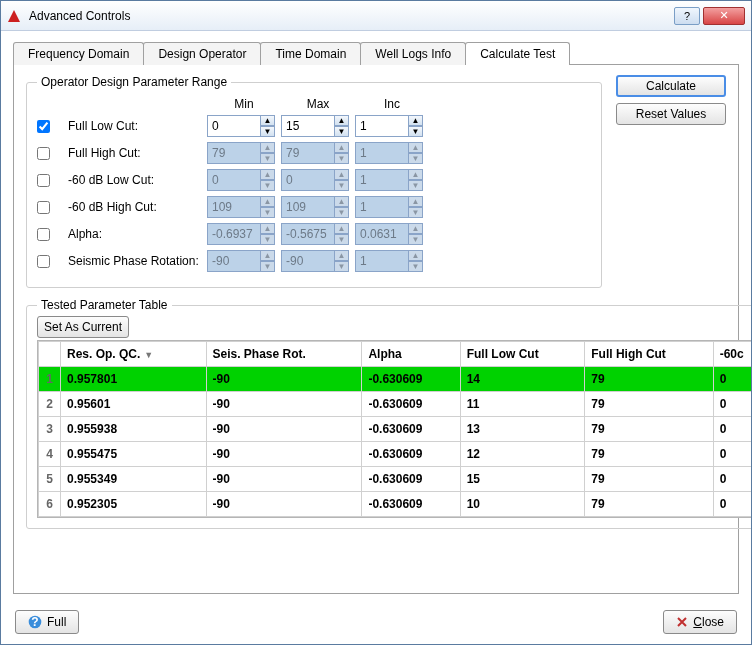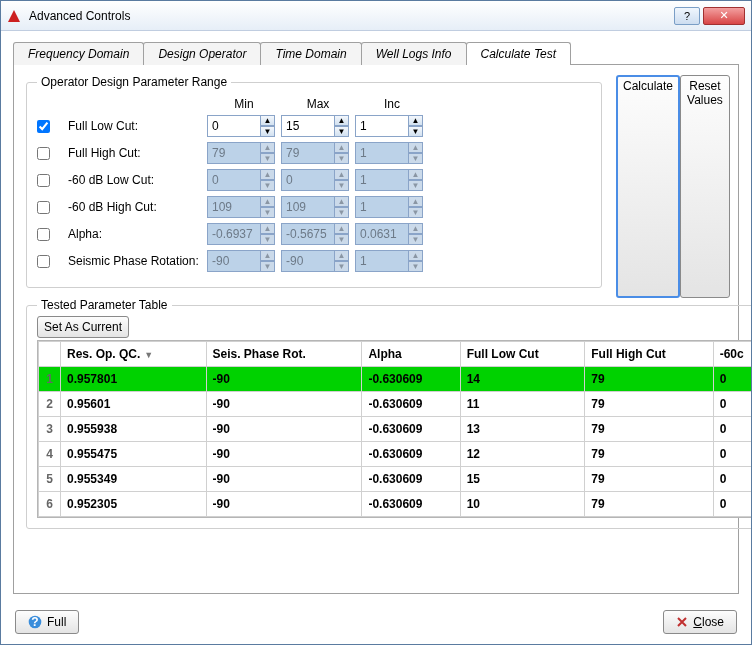--- a/index.html
+++ b/index.html
@@ -3,29 +3,29 @@
 <meta charset="utf-8">
 <style>
 * { box-sizing: border-box; margin: 0; padding: 0; font-family: "Segoe UI", Tahoma, sans-serif; font-size: 12px; }
 body { background: #fff; width: 752px; height: 645px; overflow: hidden; border: 1px solid #5a7ba0; }
 .titlebar { height: 30px; background: linear-gradient(#fff, #e6eef7); display: flex; align-items: center; padding: 0 6px; border-bottom: 1px solid #c0cde0; }
 .titlebar .logo { width: 16px; height: 16px; margin-right: 6px; }
 .titlebar .title { flex: 1; }
 .titlebar .winbtn { width: 26px; height: 18px; border: 1px solid #7a9ec6; margin-left: 3px; display:flex; align-items:center; justify-content:center; font-size:11px; border-radius:2px; background: linear-gradient(#f0f6fd,#cdddf0); cursor:pointer; }
 .titlebar .winbtn.close { background: linear-gradient(#f3a0a0,#d84545); color:#fff; border-color:#a03030; width:42px;}
 .content { padding: 10px 12px 8px 12px; }
-.tabbar { display:flex;font-style:italic; }
+.tabbar { display:flex; }
 .tab { padding: 4px 14px; border:1px solid #a0a0a0; border-bottom:none; margin-right:-1px; background:#f4f4f4; cursor:pointer; border-radius:3px 3px 0 0; position:relative; top:1px; }
 .tab.active { background:#fff; font-weight:normal; z-index:2; }
 .tabbody { border:1px solid #a0a0a0; padding: 10px 12px 14px 12px; min-height: 530px; background:#fff; }
 fieldset { border:1px solid #cfcfcf; border-radius:3px; padding: 8px 10px 10px 10px; margin-bottom:10px; }
 fieldset legend { padding: 0 4px; color:#000; }
 .param-area { display:flex; gap:14px; }
 .param-left { flex:1; }
-.param-right { width:110px; display:flex; }
+.param-right { width:110px; display:flex; flex-direction:column; gap:6px; }
 .btn { border:1px solid #8a8a8a; background: linear-gradient(#fdfdfd,#e4e4e4); padding:3px 6px; border-radius:3px; cursor:pointer; text-align:center; }
 .btn.default { border:2px solid #4a8de6; padding:2px 5px; }
 .hdrrow { display:flex; margin-bottom:4px; margin-left:170px;}
 .hdrrow div { width:74px; text-align:center; }
 .paramrow { display:flex; align-items:center; margin-bottom:5px; }
 .paramrow .lbl { width:170px; display:flex; align-items:center; gap:18px;}
 .paramrow input[type=checkbox]{ width:13px;height:13px; }
 .spin { display:flex; width:68px; margin-right:6px; }
 .spin input { width:54px; height:22px; border:1px solid #8aa4c8; padding: 0 4px; }
 .spin .arrows { width:14px; display:flex; flex-direction:column; }

